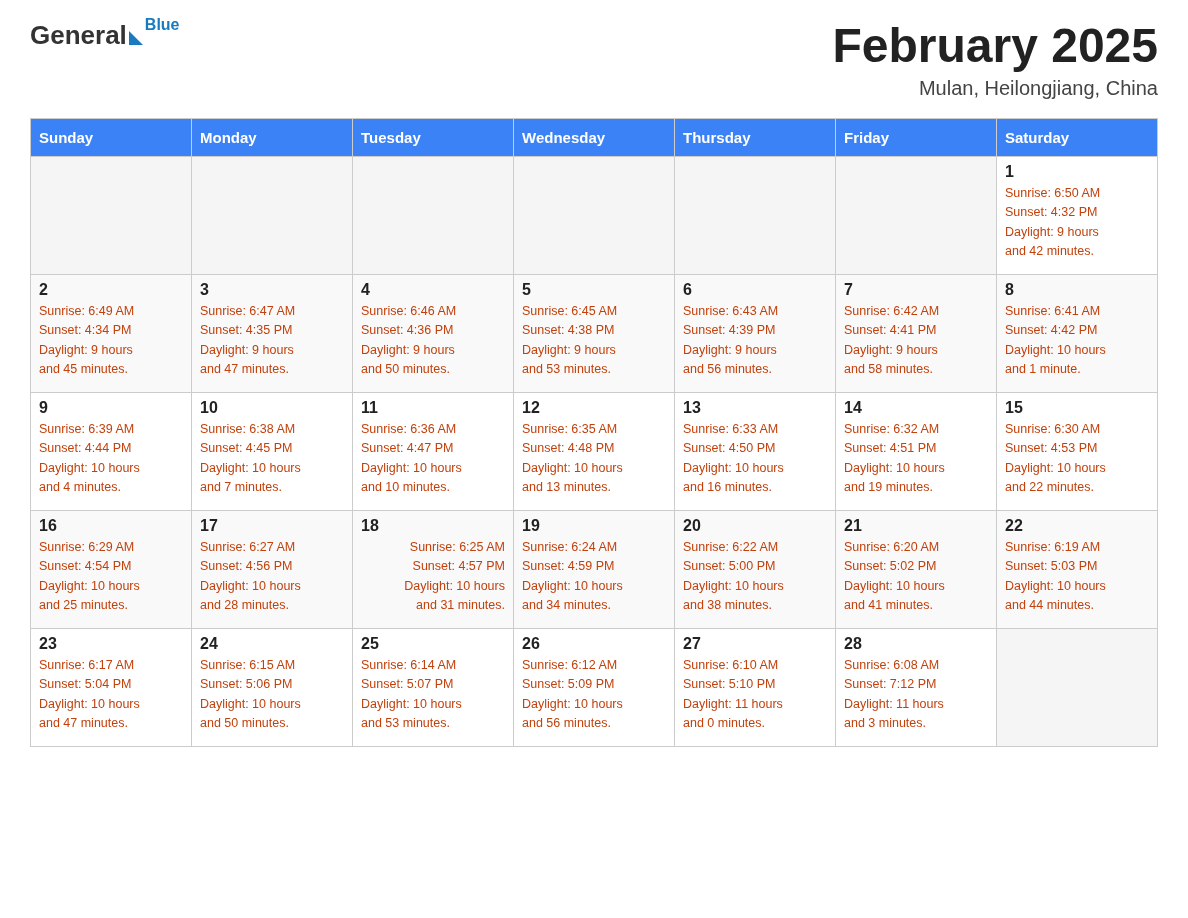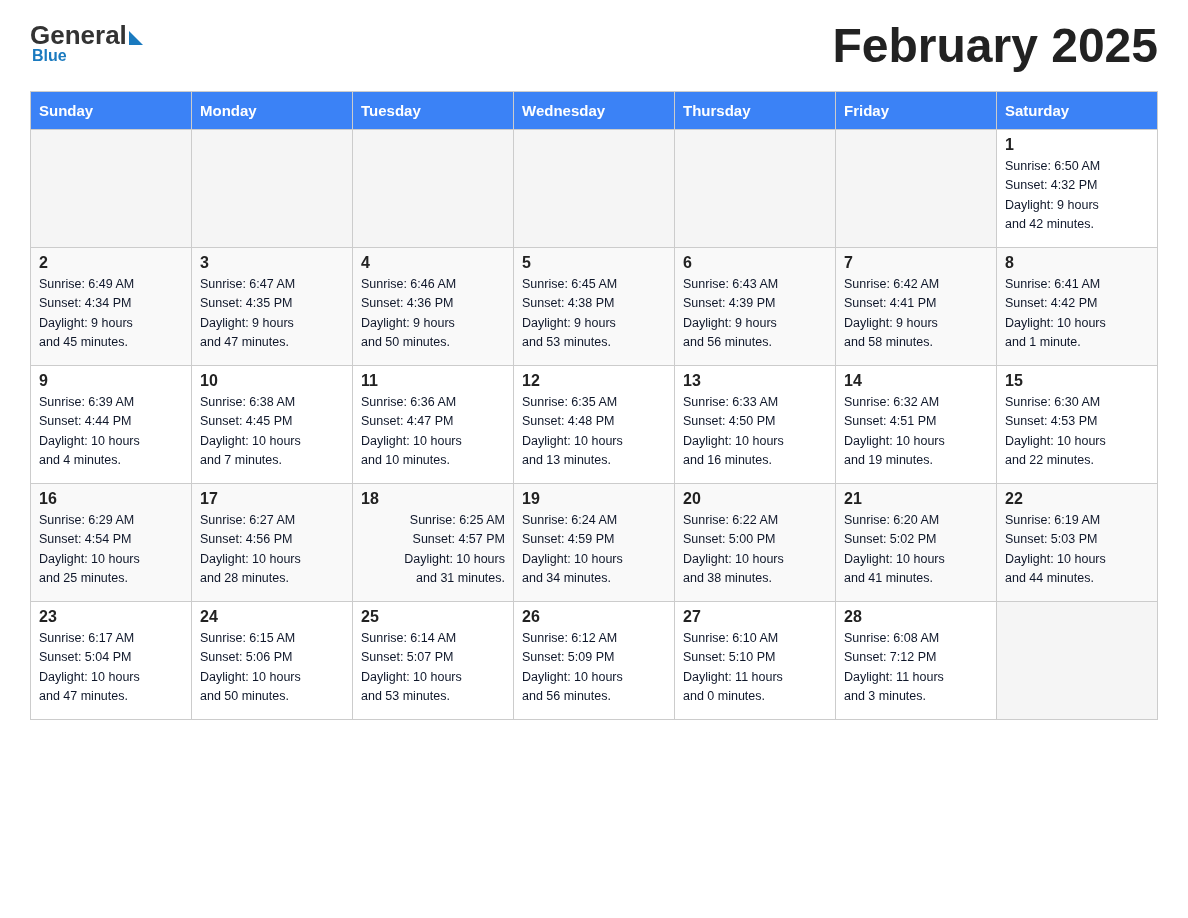--- a/index.html
+++ b/index.html
@@ -11,21 +11,21 @@
       padding: 20px 30px;
     }
     .header {
       display: flex;
       justify-content: space-between;
       align-items: flex-start;
       margin-bottom: 18px;
     }
     .logo {
       display: flex;
-      flex-direction: column;
+      flex-direction: row;
       align-items: flex-start;
     }
     .logo-top {
       display: flex;
       align-items: center;
     }
     .logo-general {
       font-size: 26px;
       font-weight: bold;
       color: #333;
@@ -89,40 +89,41 @@
     }
     .day-number {
       font-size: 16px;
       font-weight: bold;
       color: #222;
       display: block;
       margin-bottom: 3px;
     }
     .day-info {
       font-size: 12.5px;
-      color: #0f172a;
+      color: #c2410c;
       line-height: 1.55;
     }
     .empty-cell {
       background: #f5f5f5 !important;
     }
   </style>
 </head>
 <body>
 
 <div class="header">
   <div class="logo">
     <div class="logo-top">
       <span class="logo-general">General</span>
       <div class="logo-triangle"></div>
     </div>
     <span class="logo-blue">Blue</span>
   </div>
   <div class="title-block">
     <div class="month-title">February 2025</div>
+    <div class="location-title">Mulan, Heilongjiang, China</div>
   </div>
 </div>
 
 <table class="calendar">
   <thead>
     <tr>
     <th>Sunday</th>
         <th>Monday</th>
         <th>Tuesday</th>
         <th>Wednesday</th>

